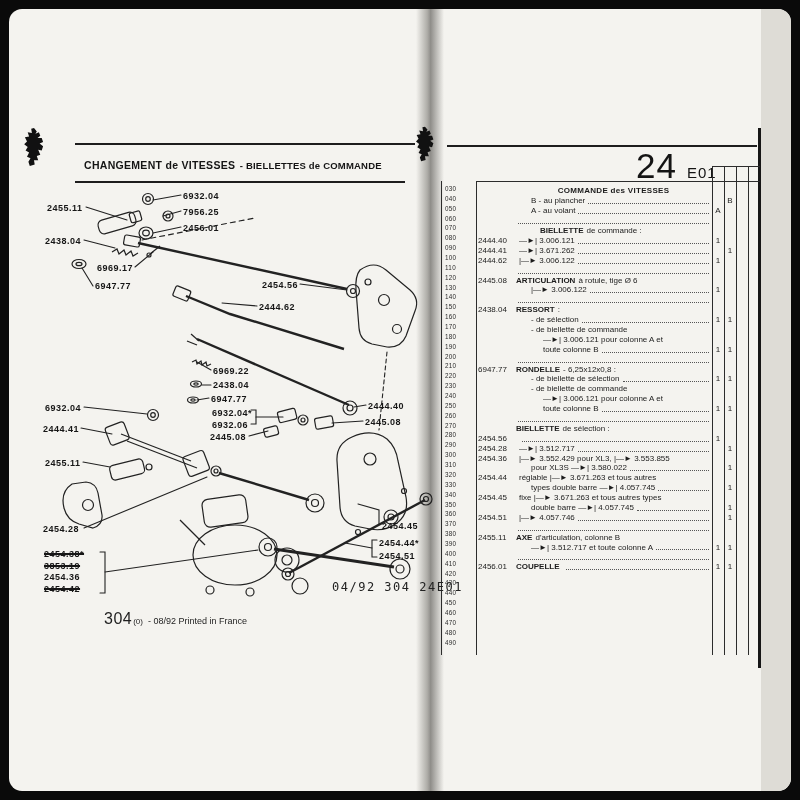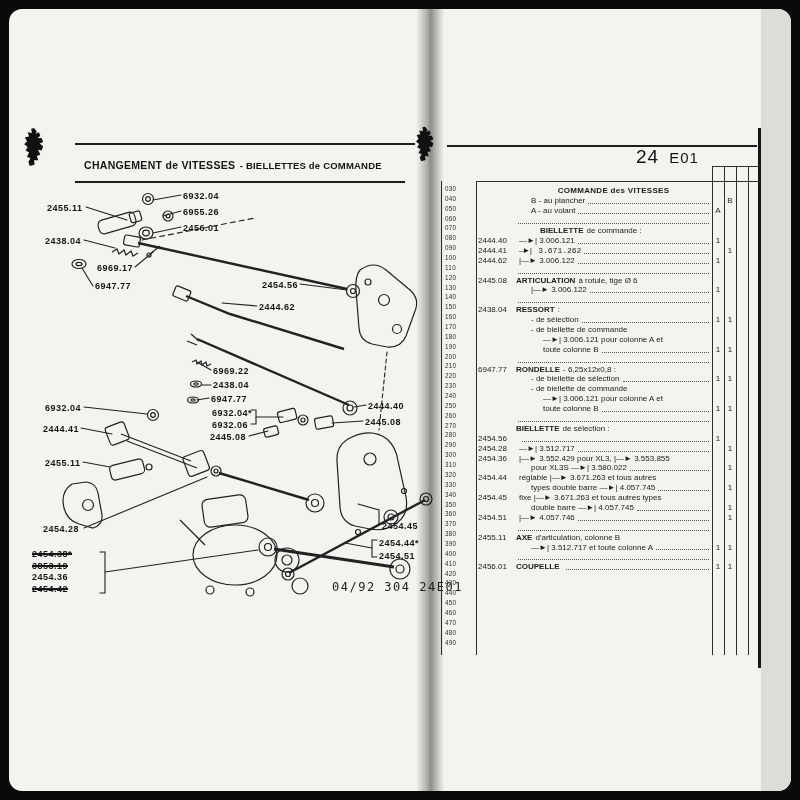--- a/index.html
+++ b/index.html
@@ -17,41 +17,41 @@
 
   .rule{position:absolute;background:#1d1d1d;height:1.6px;}
   .vl{position:absolute;background:#2c2c2c;width:1px;}
   .hl{position:absolute;background:#2c2c2c;height:1px;}
 
   
   .lhdr{position:absolute;left:84px;top:155px;white-space:nowrap;color:#141414;}
   .lhdr .main{font-size:10.5px;font-weight:700;letter-spacing:.3px;}
   .lhdr .sub{font-size:9.5px;font-weight:600;letter-spacing:.2px;}
   .pagenum{position:absolute;left:636px;top:146px;color:#141414;display:flex;align-items:baseline;gap:10px;}
-  .pagenum .big{font-size:19px;font-weight:500;letter-spacing:1px;}
+  .pagenum .big{font-size:35px;font-weight:500;letter-spacing:1px;}
   .pagenum .code{font-size:15px;font-weight:500;letter-spacing:1px;}
 
   
   #line-numbers{position:absolute;left:445px;top:184px;width:24px;}
   .lnum{height:9.87px;line-height:9.87px;font-size:6.3px;color:#2a2a2a;letter-spacing:.3px;}
 
   
   #table-lines{position:absolute;left:478px;top:186px;width:282px;color:#1b1b1b;}
   .trow{display:flex;align-items:flex-end;height:9.9px;font-size:8px;line-height:9.4px;}
   .trow .ref{width:34px;flex:none;white-space:nowrap;}
   .trow .body{flex:none;white-space:pre;}
   .trow .nm{font-weight:700;margin-right:3px;}
   .trow .dots{flex:1;border-bottom:1px dotted #555;margin:0 3px 1.5px 3px;min-width:0;}
   .trow .dots.nodot{border-bottom:none;}
   .trow .qa,.trow .qb,.trow .qx{width:12px;flex:none;text-align:center;font-size:8px;}
   .trow.title .body{flex:1;text-align:center;font-weight:700;padding-left:0!important;letter-spacing:.3px;}
 
   
   .dlabel{position:absolute;font-size:9px;font-weight:700;letter-spacing:.5px;color:#161616;white-space:nowrap;}
-  #strike-box{position:absolute;left:32px;top:549px;}
+  #strike-box{position:absolute;left:44px;top:549px;}
   .slabel{font-size:9px;font-weight:700;letter-spacing:.5px;color:#161616;line-height:11.5px;white-space:nowrap;}
   .slabel.strike{text-decoration:line-through;text-decoration-thickness:1.5px;}
 
   .diag-code{position:absolute;left:332px;top:580px;font-family:"DejaVu Sans Mono",monospace;
     font-size:12px;letter-spacing:1.5px;color:#222;}
   .footer{position:absolute;left:104px;top:610px;display:flex;align-items:baseline;color:#1e1e1e;}
   .footer .num{font-size:16px;letter-spacing:.5px;}
   .footer .ed{font-size:8px;margin-left:1px;}
   .footer .rest{font-size:9px;margin-left:5px;}
 
@@ -197,21 +197,21 @@
     <span class="ref">2444.40</span>
     <span class="body" style="padding-left: 4px;"><b class="nm"></b><span class="tx">—►| 3.006.121</span></span>
     <span class="dots"></span>
     <span class="qa">1</span>
     <span class="qb"></span>
     <span class="qx"></span>
     <span class="qx"></span>
   </div>
           <div class="trow">
     <span class="ref">2444.41</span>
-    <span class="body" style="padding-left: 4px; font-family: Liberation Mono, monospace;"><b class="nm"></b><span class="tx">—►| 3.671.262</span></span>
+    <span class="body" style="padding-left: 4px;"><b class="nm"></b><span class="tx">—►| 3.671.262</span></span>
     <span class="dots"></span>
     <span class="qa"></span>
     <span class="qb">1</span>
     <span class="qx"></span>
     <span class="qx"></span>
   </div>
           <div class="trow">
     <span class="ref">2444.62</span>
     <span class="body" style="padding-left: 4px;"><b class="nm"></b><span class="tx">|—► 3.006.122</span></span>
     <span class="dots"></span>
@@ -622,21 +622,21 @@
         <line x1="289" y1="573" x2="425" y2="500" stroke-width="2.4"></line>
         <circle cx="288" cy="574" r="6"></circle>
             <circle cx="288" cy="574" r="2.5"></circle>
         <circle cx="426" cy="499" r="6"></circle>
             <circle cx="426" cy="499" r="2.5"></circle>
       </g>
     </svg>
 
     <div id="diagram-labels">
           <div class="dlabel" style="left: 183px; top: 191px;">6932.04</div>
-          <div class="dlabel" style="left: 183px; top: 207px;">6955.26</div>
+          <div class="dlabel" style="left: 183px; top: 207px;">7956.25</div>
           <div class="dlabel" style="left: 183px; top: 223px;">2456.01</div>
           <div class="dlabel" style="left: 47px; top: 203px;">2455.11</div>
           <div class="dlabel" style="left: 45px; top: 236px;">2438.04</div>
           <div class="dlabel" style="left: 97px; top: 263px;">6969.17</div>
           <div class="dlabel" style="left: 95px; top: 281px;">6947.77</div>
           <div class="dlabel" style="left: 262px; top: 280px;">2454.56</div>
           <div class="dlabel" style="left: 259px; top: 302px;">2444.62</div>
           <div class="dlabel" style="left: 213px; top: 366px;">6969.22</div>
           <div class="dlabel" style="left: 213px; top: 380px;">2438.04</div>
           <div class="dlabel" style="left: 211px; top: 394px;">6947.77</div>
@@ -654,16 +654,21 @@
           <div class="dlabel" style="left: 379px; top: 551px;">2454.51</div>
         </div>
     <div id="strike-box">
           <div class="slabel strike">2454.38*</div>
           <div class="slabel strike">3853.19</div>
           <div class="slabel">2454.36</div>
           <div class="slabel strike">2454.42</div>
         </div>
 
     <div class="diag-code">04/92 304 24E01</div>
+    <div class="footer">
+      <span class="num">304</span>
+      <span class="ed">(0)</span>
+      <span class="rest">- 08/92 Printed in France</span>
+    </div>
 
   </div>
  </div>
 </div>
 
 </body></html>

